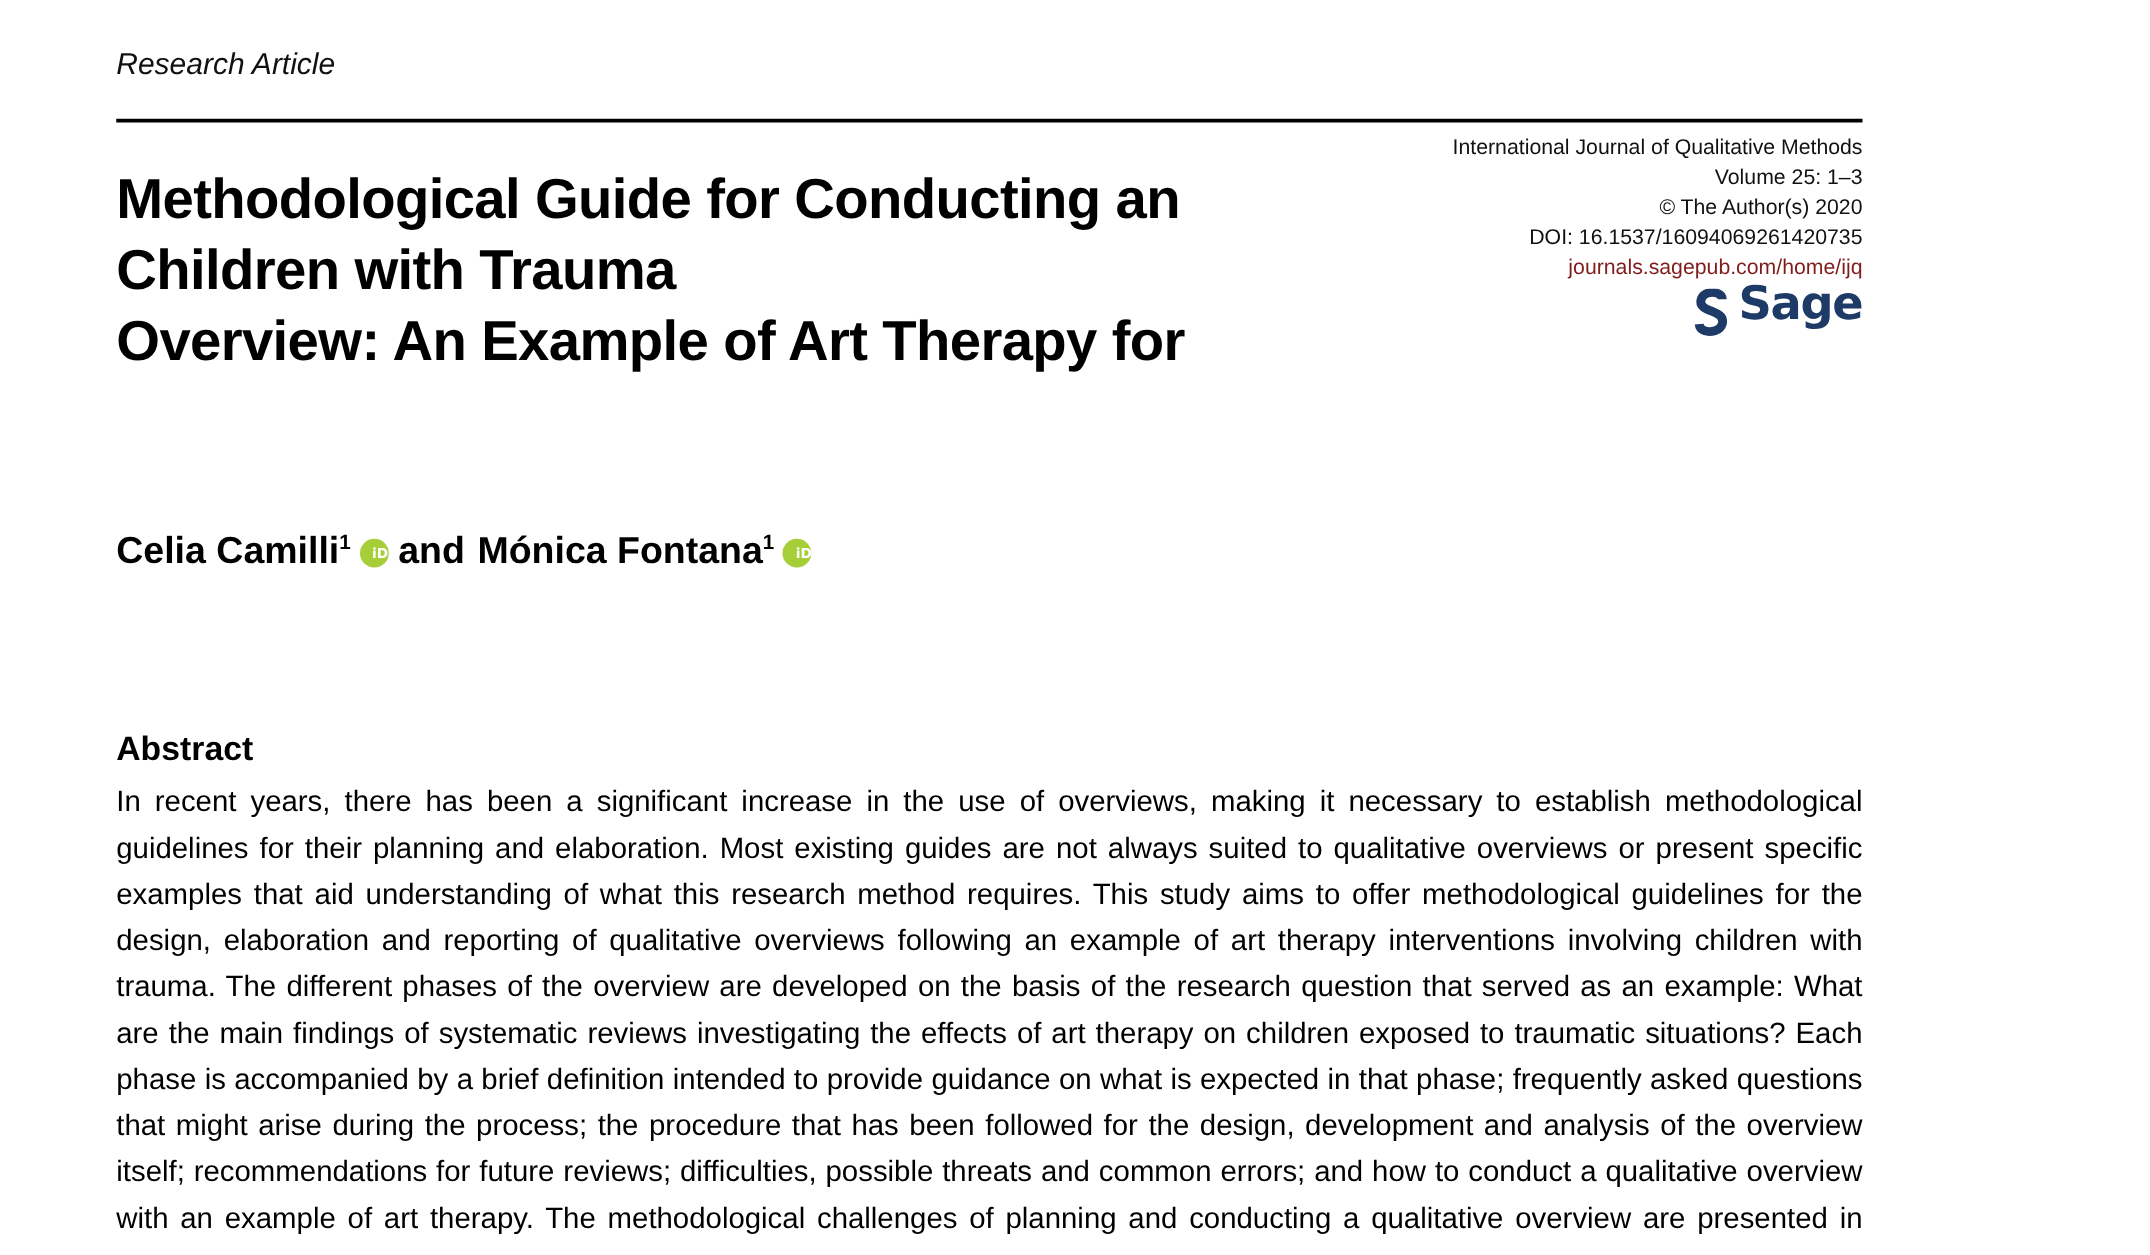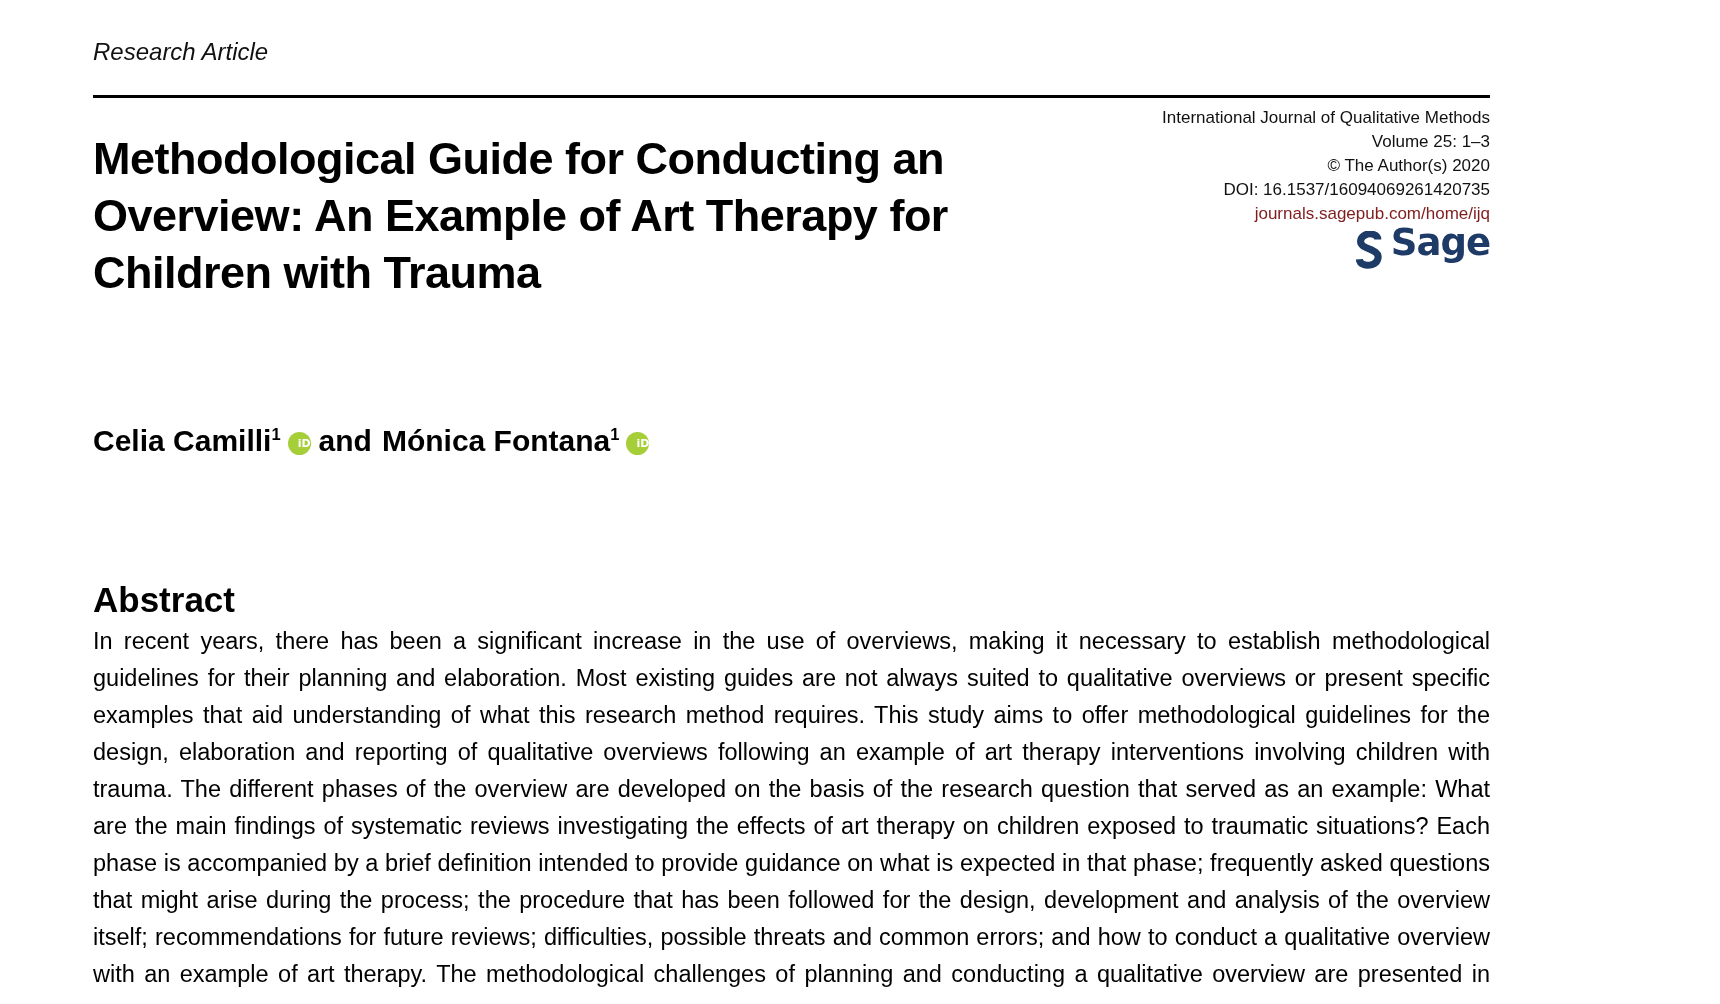--- a/index.html
+++ b/index.html
@@ -96,21 +96,21 @@
     font-family: "DejaVu Sans", sans-serif;
   }
   .and-sep { margin: 0 10px 0 8px; }
   .abstract {
     position: absolute;
     left: 93px;
     top: 584px;
     width: 1397px;
   }
   .abstract-heading {
-    font-size: 35px;
+    font-size: 27px;
     font-weight: bold;
     line-height: 31px;
     margin: 0;
   }
   .abstract-text {
     margin: 8px 0 0 0;
     font-size: 23.5px;
     line-height: 37px;
     text-align: justify;
     color: #000;
@@ -120,22 +120,22 @@
 <body>
 
 <div class="page">
 
   <div class="kicker">Research Article</div>
 
   <div class="rule"></div>
 
   <div class="article-title">
     <div>Methodological Guide for Conducting an</div>
+    <div>Children with Trauma</div>
     <div>Overview: An Example of Art Therapy for</div>
-    <div>Children with Trauma</div>
   </div>
 
   <div class="journal-info">
     <div>International Journal of Qualitative Methods</div>
     <div>Volume 25: 1–3</div>
     <div>© The Author(s) 2020</div>
     <div>DOI: 16.1537/16094069261420735</div>
     <div>
       <span class="journal-link">journals.sagepub.com/home/ijq</span>
     </div>

